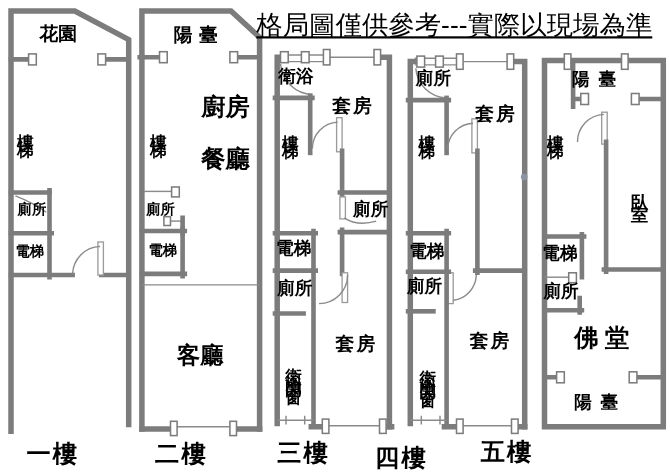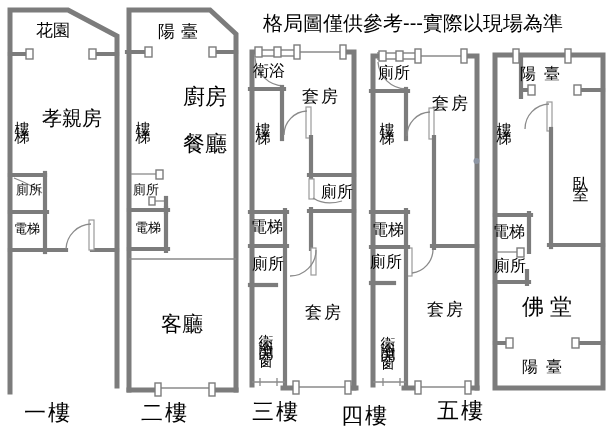--- a/index.html
+++ b/index.html
@@ -4,27 +4,27 @@
 <style>
   html,body{margin:0;padding:0;background:#ffffff;}
   #stage{position:relative;width:609px;height:430px;background:#ffffff;overflow:hidden;
          font-family:"Liberation Sans","DejaVu Sans",sans-serif;color:#000;}
   #walls{position:absolute;left:0;top:0;}
   .w5{stroke:#7c7c7c;stroke-width:5;fill:none;stroke-linecap:square;}
   .w4{stroke:#7c7c7c;stroke-width:4.2;fill:none;stroke-linecap:square;}
   .thin{stroke:#8a8a8a;stroke-width:1.3;fill:none;}
   .mk{fill:#ffffff;stroke:#7c7c7c;stroke-width:1.4;}
   .leaf{fill:#ffffff;stroke:#9a9a9a;stroke-width:1.2;}
-  .lbl{position:absolute;transform:translate(-50%,-50%);white-space:nowrap;line-height:1.05;}
+  .lbl{position:absolute;transform:translate(-50%,-50%);white-space:nowrap;line-height:1.05;font-weight:bold;}
   .v{writing-mode:vertical-rl;text-orientation:upright;white-space:normal;}
   .fs12{font-size:16px;} .fs13{font-size:13px;} .fs15{font-size:15px;}
   .fs16{font-size:16px;} .fs17{font-size:17px;} .fs19{font-size:22px;}
   .fs20{font-size:20px;} .fs24{font-size:24px;} .fs28{font-size:21px;}
   .ls2{letter-spacing:2px;} .ls6{letter-spacing:6px;} .ls8{letter-spacing:8px;}
-  .title{position:absolute;transform:translate(-50%,-50%);font-size:20px;white-space:nowrap;}
+  .title{position:absolute;transform:translate(-50%,-50%);font-size:24px;white-space:nowrap;text-decoration:underline;}
 </style>
 </head>
 <body>
 
 <div id="stage">
 
   <svg id="walls" width="609" height="430" viewBox="0 0 609 430">
 
     <g>
       <path class="w5" d="M10 392 L10 10 L68 10 L117 36 L117 386"></path>
@@ -129,21 +129,20 @@
       <path class="w4" d="M495 343 L508 343 M579 343 L603 343"></path>
       <rect class="mk" x="506" y="338" width="7" height="10"></rect>
       <rect class="mk" x="572" y="338" width="7" height="10"></rect>
     </g>
   </svg>
 
   <div class="title" style="left:413px;top:23px">格局圖僅供參考---實際以現場為準</div>
 
   <div class="lbl fs17" style="left:53px;top:31px">花園</div>
   <div class="lbl v fs15 ls8" style="left:22px;top:117px">樓梯</div>
-  <div class="lbl fs20" style="left:72px;top:118px">孝親房</div>
   <div class="lbl fs13" style="left:29px;top:190px">廁所</div>
   <div class="lbl fs13" style="left:27px;top:229px">電梯</div>
   <div class="lbl fs19 ls2" style="left:48px;top:413px">一樓</div>
 
   <div class="lbl fs17 ls6" style="left:181px;top:32px">陽臺</div>
   <div class="lbl v fs15 ls8" style="left:143px;top:117px">樓梯</div>
   <div class="lbl fs19" style="left:205px;top:97px">廚房</div>
   <div class="lbl fs19" style="left:205px;top:144px">餐廳</div>
   <div class="lbl fs13" style="left:146px;top:190px">廁所</div>
   <div class="lbl fs13" style="left:148px;top:228px">電梯</div>

